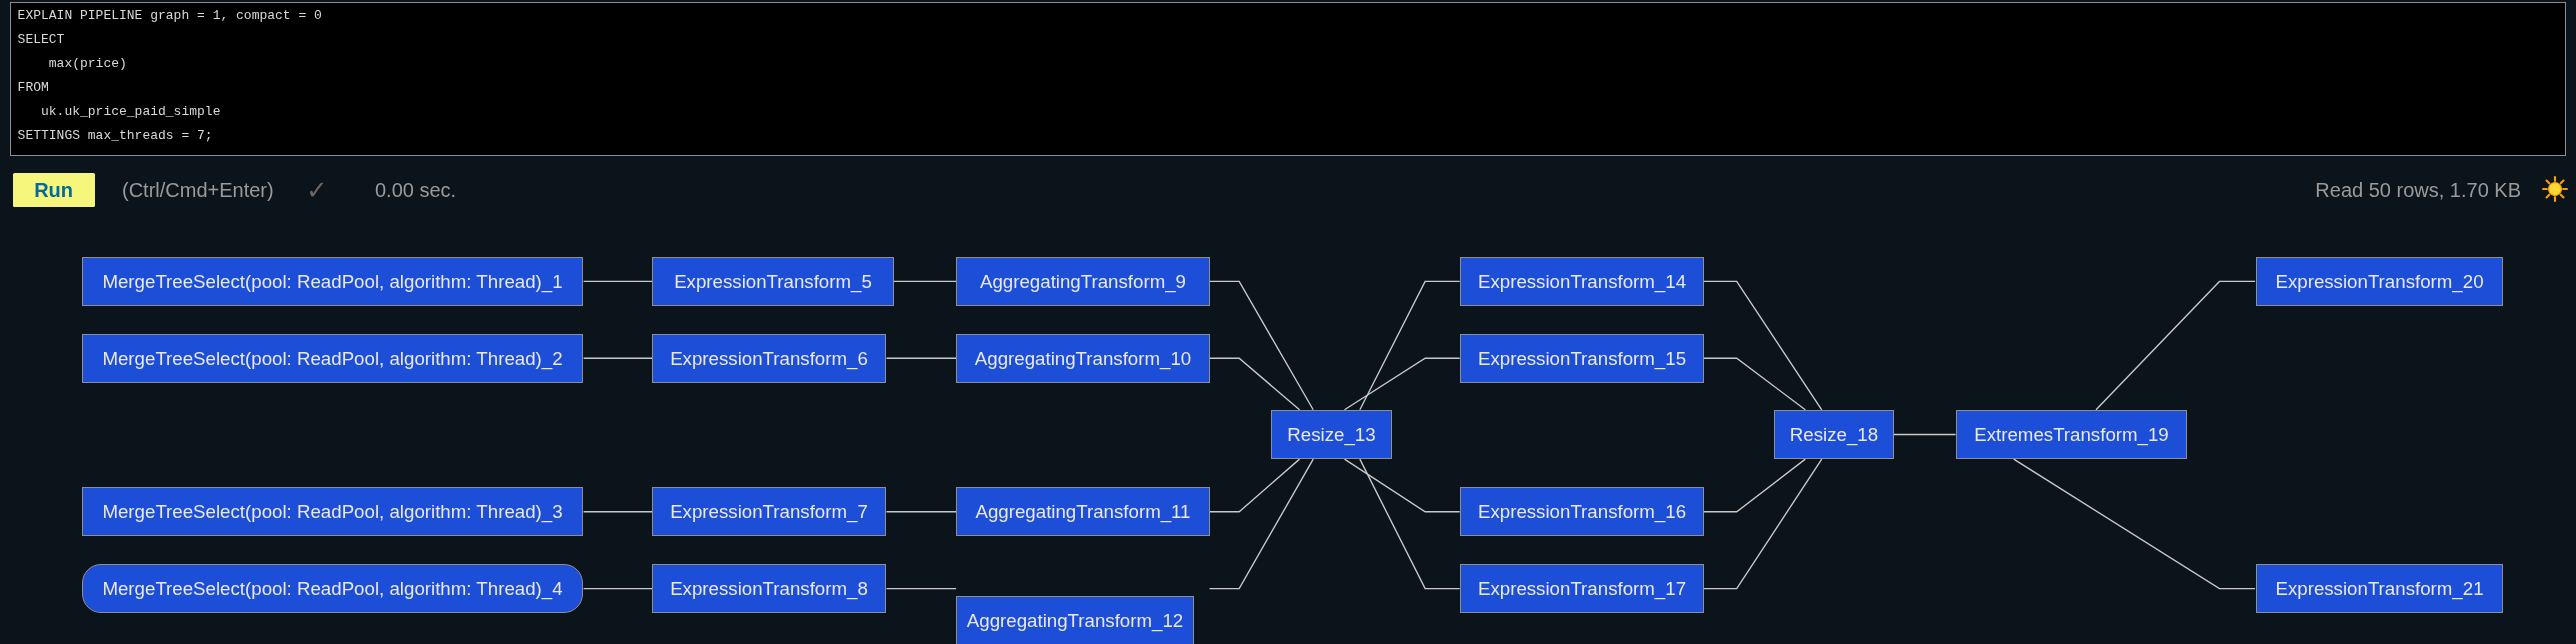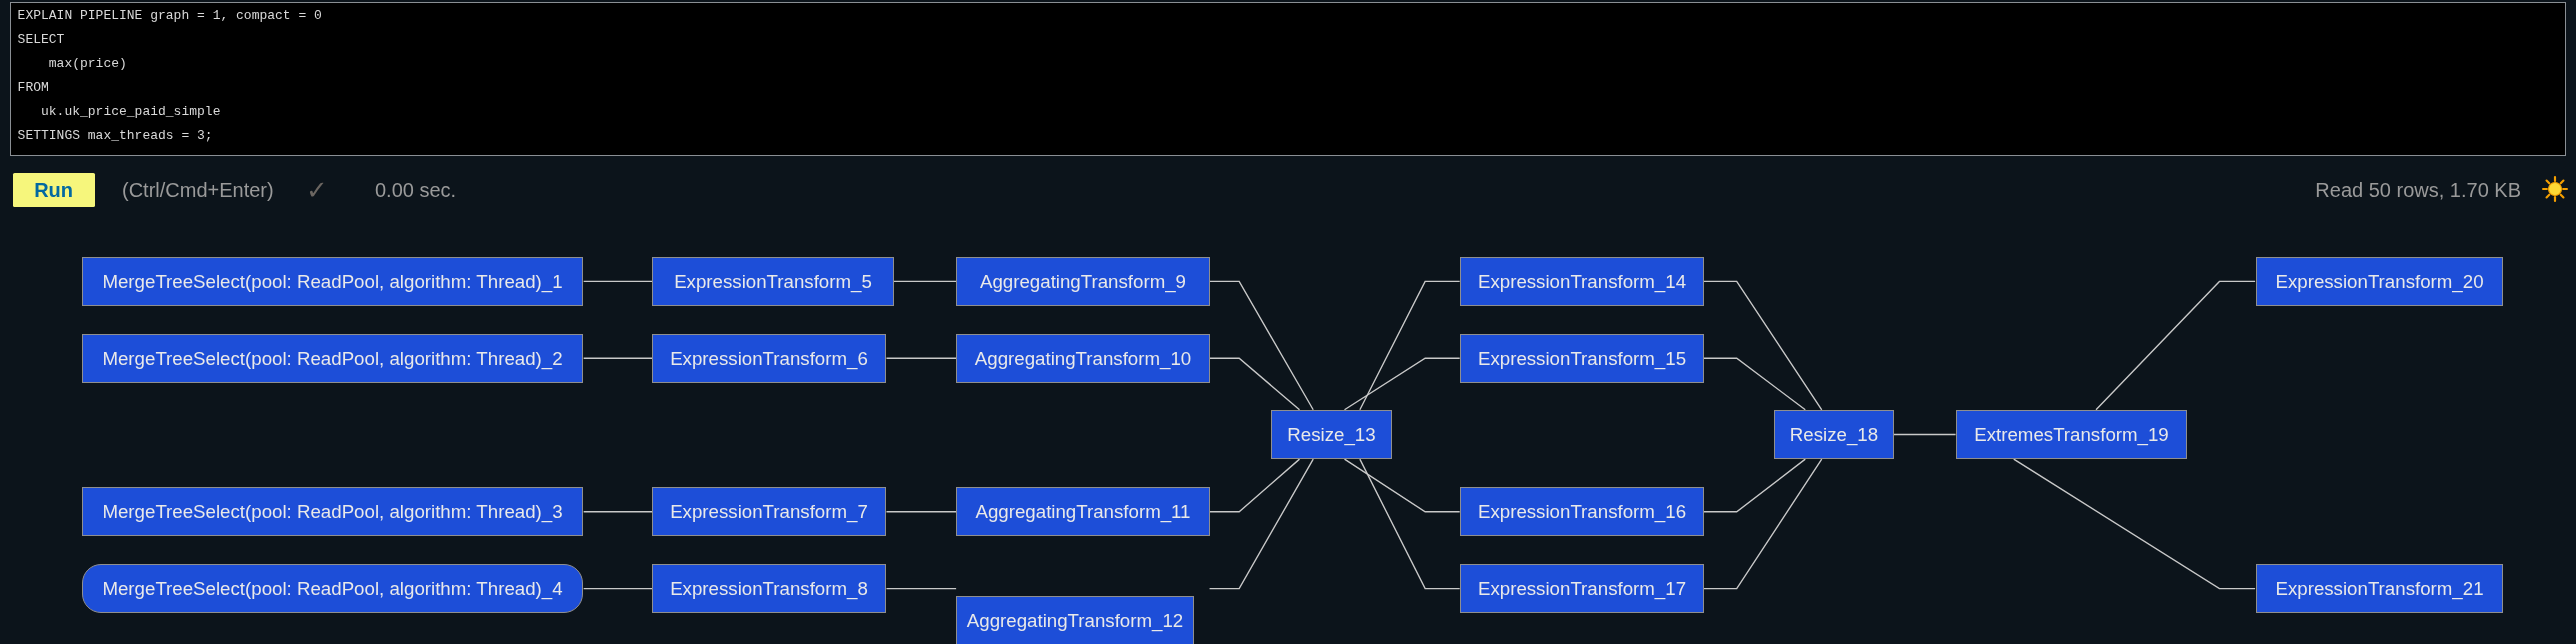--- a/index.html
+++ b/index.html
@@ -46,21 +46,21 @@
 </style>
 </head>
 <body>
 
 <div class="editor">
   <div class="code-line">EXPLAIN PIPELINE graph = 1, compact = 0</div>
   <div class="code-line">SELECT</div>
   <div class="code-line">    max(price)</div>
   <div class="code-line">FROM</div>
   <div class="code-line">   uk.uk_price_paid_simple</div>
-  <div class="code-line">SETTINGS max_threads = 3;</div>
+  <div class="code-line">SETTINGS max_threads = 7;</div>
 </div>
 
 <button class="run-btn">Run</button>
 <span class="tb-text tb-shortcut">(Ctrl/Cmd+Enter)</span>
 <span class="tb-text tb-check">✓</span>
 <span class="tb-text tb-elapsed">0.00 sec.</span>
 <span class="tb-text tb-stats">Read 50 rows, 1.70 KB</span>
 <span class="sun">
   <svg width="26" height="26" viewBox="0 0 48 48">
     <g stroke="#f59f00" stroke-width="4" stroke-linecap="round">

